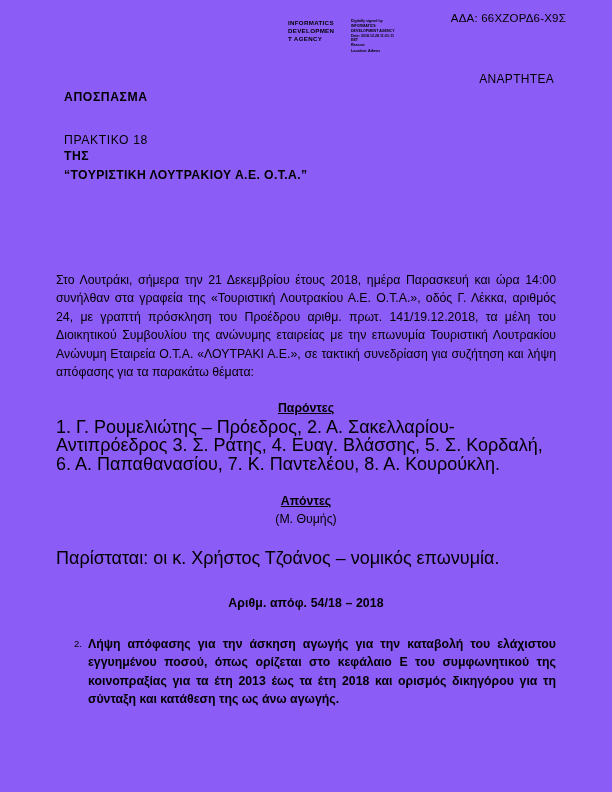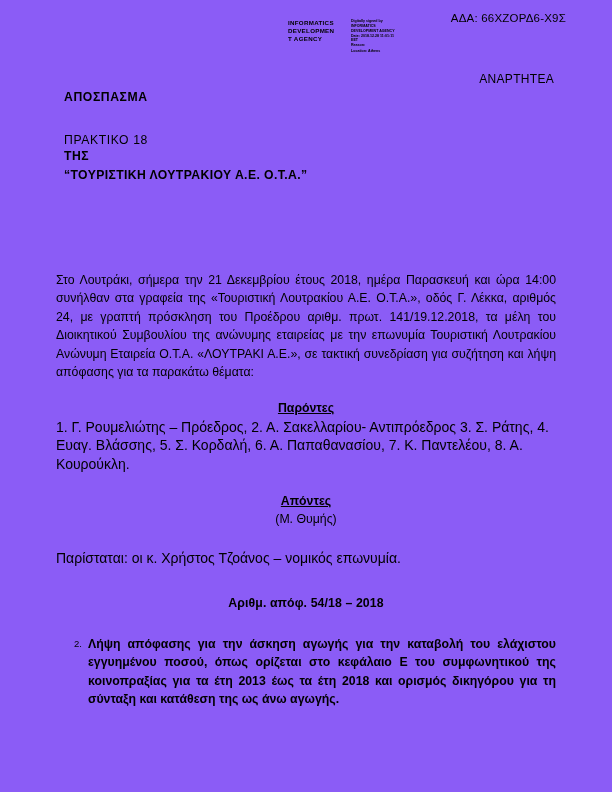--- a/index.html
+++ b/index.html
@@ -135,21 +135,21 @@
     margin: 0;
     line-height: 18.4px;
   }
   .center-line {
     text-align: center;
     font-size: 12.3px;
     margin: 0;
     line-height: 18.4px;
   }
   .plain-line {
-    font-size: 14px;
+    font-size: 18px;
     line-height: 18.4px;
     margin: 0;
     text-align: left;
   }
   .spacer-1 { height: 18px; }
   .spacer-2 { height: 19px; }
   .spacer-3 { height: 20px; }
   .spacer-4 { height: 27px; }
   .spacer-5 { height: 22px; }
 

